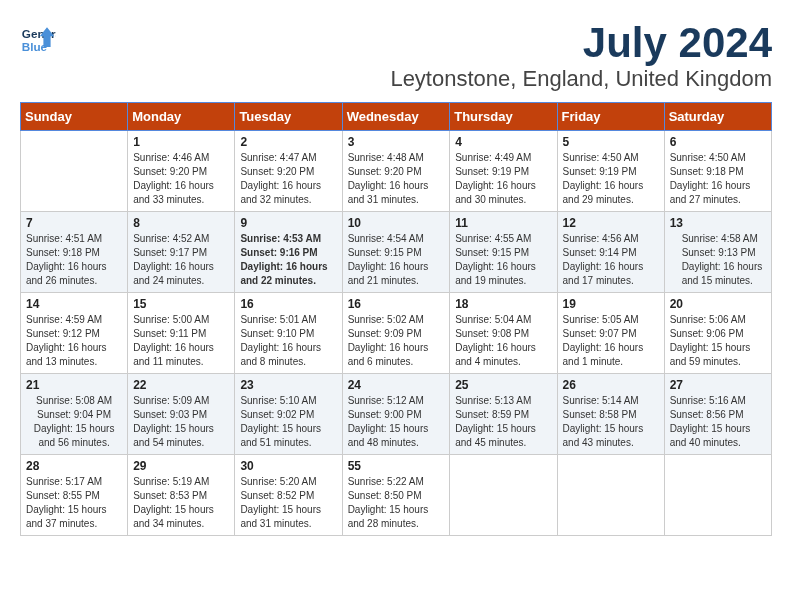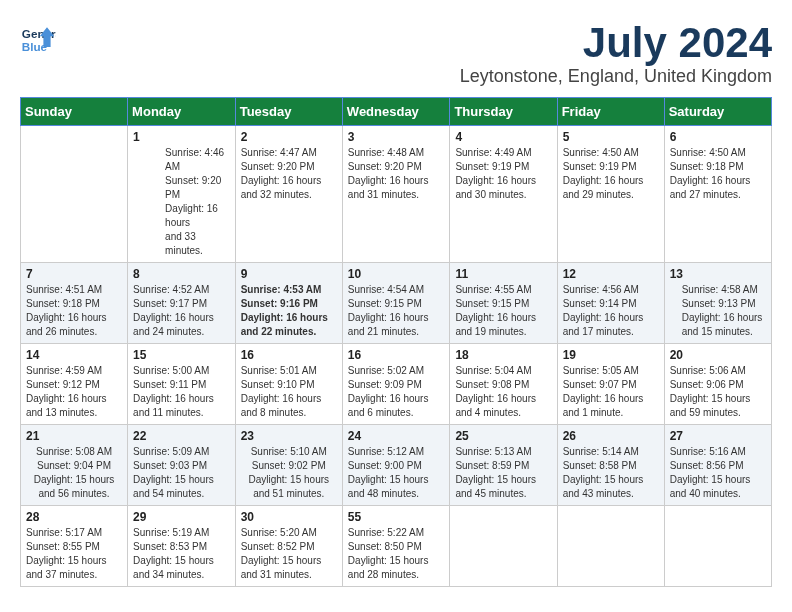--- a/index.html
+++ b/index.html
@@ -28,31 +28,31 @@
     .title-block {
       text-align: right;
     }
     .month-title {
       font-size: 42px;
       font-weight: bold;
       color: #1a3a5c;
       line-height: 1.1;
     }
     .location-title {
-      font-size: 18px;
+      font-size: 22px;
       color: #444;
       text-align: right;
     }
     .calendar {
       width: 100%;
       border-collapse: collapse;
       border: 1px solid #ccc;
     }
     .calendar th {
-      background-color: #15803d;
+      background-color: #c2410c;
       color: #fff;
       font-size: 13px;
       font-weight: bold;
       padding: 6px 4px;
       text-align: left;
       border: 1px solid #5588dd;
     }
     .calendar td {
       vertical-align: top;
       border: 1px solid #ccc;
@@ -107,21 +107,21 @@
         <th>Thursday</th>
         <th>Friday</th>
         <th>Saturday</th>
       </tr>
   </thead>
   <tbody id="calendar-body">
   <tr class="row-white">
         <td></td>
         <td>
           <span class="day-num">1</span>
-          <div class="day-info" style="white-space: pre-line; margin-left: 32px;">Sunrise: 4:46 AM
+          <div class="day-info" style="white-space: pre-line;">Sunrise: 4:46 AM
 Sunset: 9:20 PM
 Daylight: 16 hours
 and 33 minutes.</div>
         </td>
         <td>
           <span class="day-num">2</span>
           <div class="day-info" style="white-space: pre-line;">Sunrise: 4:47 AM
 Sunset: 9:20 PM
 Daylight: 16 hours
 and 32 minutes.</div>
@@ -267,21 +267,21 @@
         </td>
         <td>
           <span class="day-num">22</span>
           <div class="day-info" style="white-space: pre-line;">Sunrise: 5:09 AM
 Sunset: 9:03 PM
 Daylight: 15 hours
 and 54 minutes.</div>
         </td>
         <td>
           <span class="day-num">23</span>
-          <div class="day-info" style="white-space: pre-line; text-align: center;">Sunrise: 5:10 AM
+          <div class="day-info" style="white-space: pre-line;">Sunrise: 5:10 AM
 Sunset: 9:02 PM
 Daylight: 15 hours
 and 51 minutes.</div>
         </td>
         <td>
           <span class="day-num">24</span>
           <div class="day-info" style="white-space: pre-line;">Sunrise: 5:12 AM
 Sunset: 9:00 PM
 Daylight: 15 hours
 and 48 minutes.</div>

